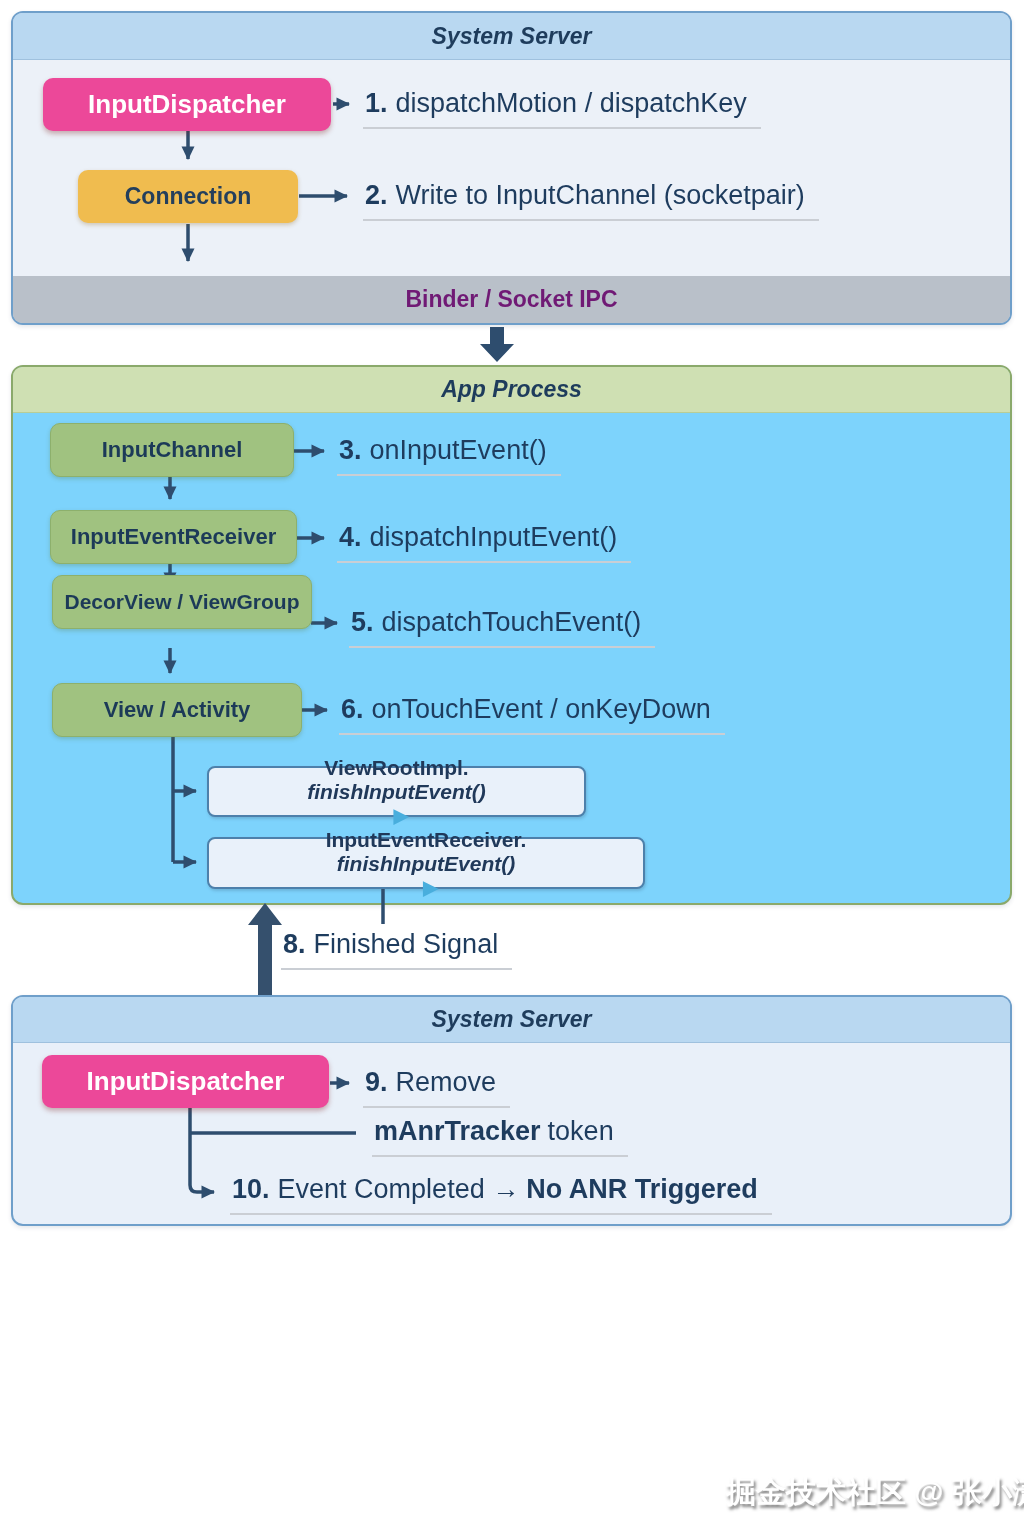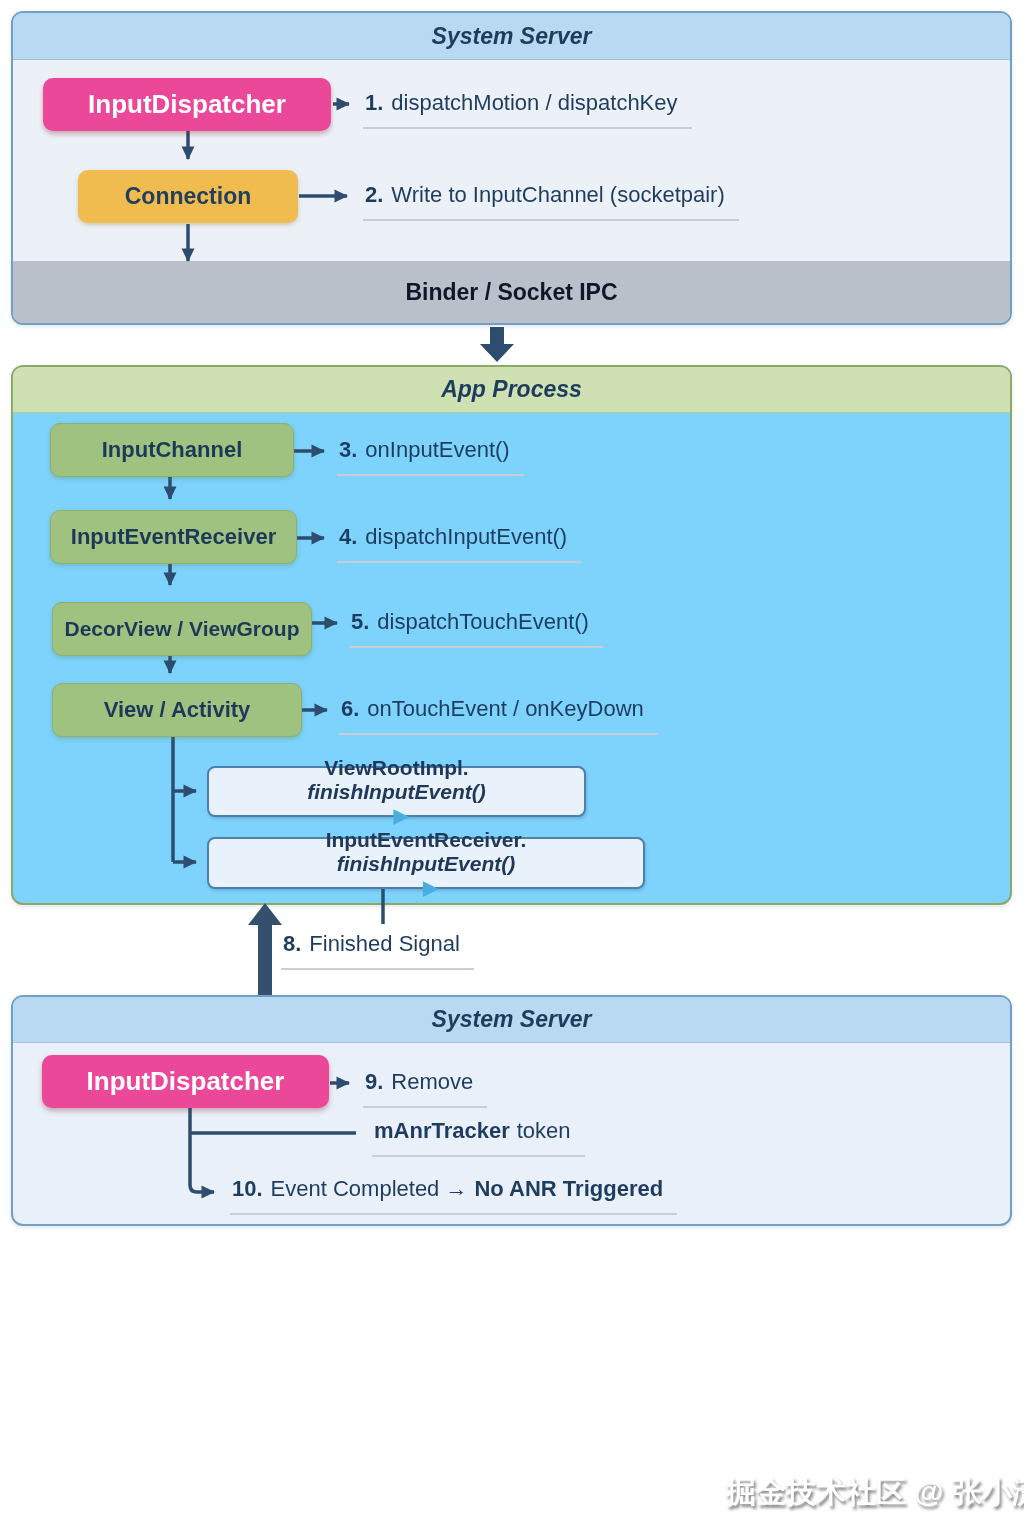--- a/index.html
+++ b/index.html
@@ -12,38 +12,38 @@
   .panel{position:absolute;box-sizing:border-box;border-radius:12px;border:2px solid;z-index:1;
          box-shadow:0 2px 4px rgba(40,60,90,.12);}
   .panel.blue{border-color:#6f9fca;background:#ecf1f8;}
   .panel.greenp{border-color:#8aa96b;background:#7dd3fc;}
   .panel.blue2{border-color:#6f9fca;background:#e9f0f9;}
   .panel-header{position:absolute;left:0;right:0;top:0;height:45px;display:flex;align-items:center;
     justify-content:center;font-weight:bold;font-size:23px;color:#1e3c5c;
     border-radius:9px 9px 0 0;font-style:italic;}
   .panel.blue .panel-header,.panel.blue2 .panel-header{background:#b9d8f1;border-bottom:1px solid #9fc1de;}
   .panel.greenp .panel-header{background:#cfe0b3;border-bottom:1px solid #b7cd97;}
-  .ipc-bar{position:absolute;left:0;right:0;bottom:0;height:62px;background:#b9c0c9;
+  .ipc-bar{position:absolute;left:0;right:0;bottom:0;height:47px;background:#b9c0c9;
     display:flex;align-items:center;justify-content:center;font-weight:bold;font-size:23px;
-    color:#0f172a;border-radius:0 0 9px 9px;}
+    color:#701a75;border-radius:0 0 9px 9px;}
   
   .node{position:absolute;z-index:3;display:flex;align-items:center;justify-content:center;
     font-weight:bold;border-radius:10px;white-space:nowrap;}
   .node.red{background:#ec4899;color:#ffffff;font-size:26px;box-shadow:0 3px 5px rgba(130,40,40,.35);}
   .node.yellow{background:#f0bc4f;color:#243f5c;font-size:23px;box-shadow:0 2px 4px rgba(140,100,30,.3);}
   .node.green{background:#a0c280;border:1px solid #8db06c;color:#1c3a58;font-size:22px;
     box-shadow:0 2px 4px rgba(90,120,60,.3);}
   .node.green.tight{font-size:21px;}
   .callback{position:absolute;z-index:3;box-sizing:border-box;background:#e9f1fa;border:2px solid #4d80ab;
     border-radius:8px;display:flex;align-items:center;justify-content:center;font-weight:bold;
     font-size:21px;color:#20395a;white-space:nowrap;box-shadow:1px 2px 3px rgba(60,90,120,.25);flex-direction:column;}
   .callback .fn{font-style:italic;}
   .play{color:#49aedd;font-size:19px;margin-left:9px;font-style:normal;}
   
-  .step{position:absolute;z-index:3;font-size:22px;line-height:26px;color:#1e3c5e;
+  .step{position:absolute;z-index:3;font-size:27px;line-height:26px;color:#1e3c5e;
     border-bottom:2px solid #caced4;padding:0 14px 11px 2px;white-space:nowrap;}
   .step .num{font-weight:bold;margin-right:8px;}
   .step .strong{font-weight:bold;}
   .step .pre{margin-right:7px;}
   
   .watermark{position:absolute;z-index:4;left:726px;top:1472px;font-size:30px;font-weight:bold;
     color:#ffffff;white-space:nowrap;
     text-shadow:2px 3px 3px rgba(105,105,105,.8), -1px -1px 1px rgba(255,255,255,.7);}
 </style>
 </head>
@@ -128,21 +128,21 @@
     <span class="num">3.</span><span>onInputEvent()</span>
   </div>
 
   <div class="node green" style="left:50px;top:510px;width:245px;height:52px;">
     <span>InputEventReceiver</span>
   </div>
   <div class="step" style="left:337px;top:524px;">
     <span class="num">4.</span><span>dispatchInputEvent()</span>
   </div>
 
-  <div class="node green tight" style="left:52px;top:602px;width:258px;height:52px;text-align:right;">
+  <div class="node green tight" style="left:52px;top:575px;width:258px;height:52px;text-align:right;">
     <span>DecorView / ViewGroup</span>
   </div>
   <div class="step" style="left:349px;top:609px;">
     <span class="num">5.</span><span>dispatchTouchEvent()</span>
   </div>
 
   <div class="node green" style="left:52px;top:683px;width:248px;height:52px;">
     <span>View / Activity</span>
   </div>
   <div class="step" style="left:339px;top:696px;">

